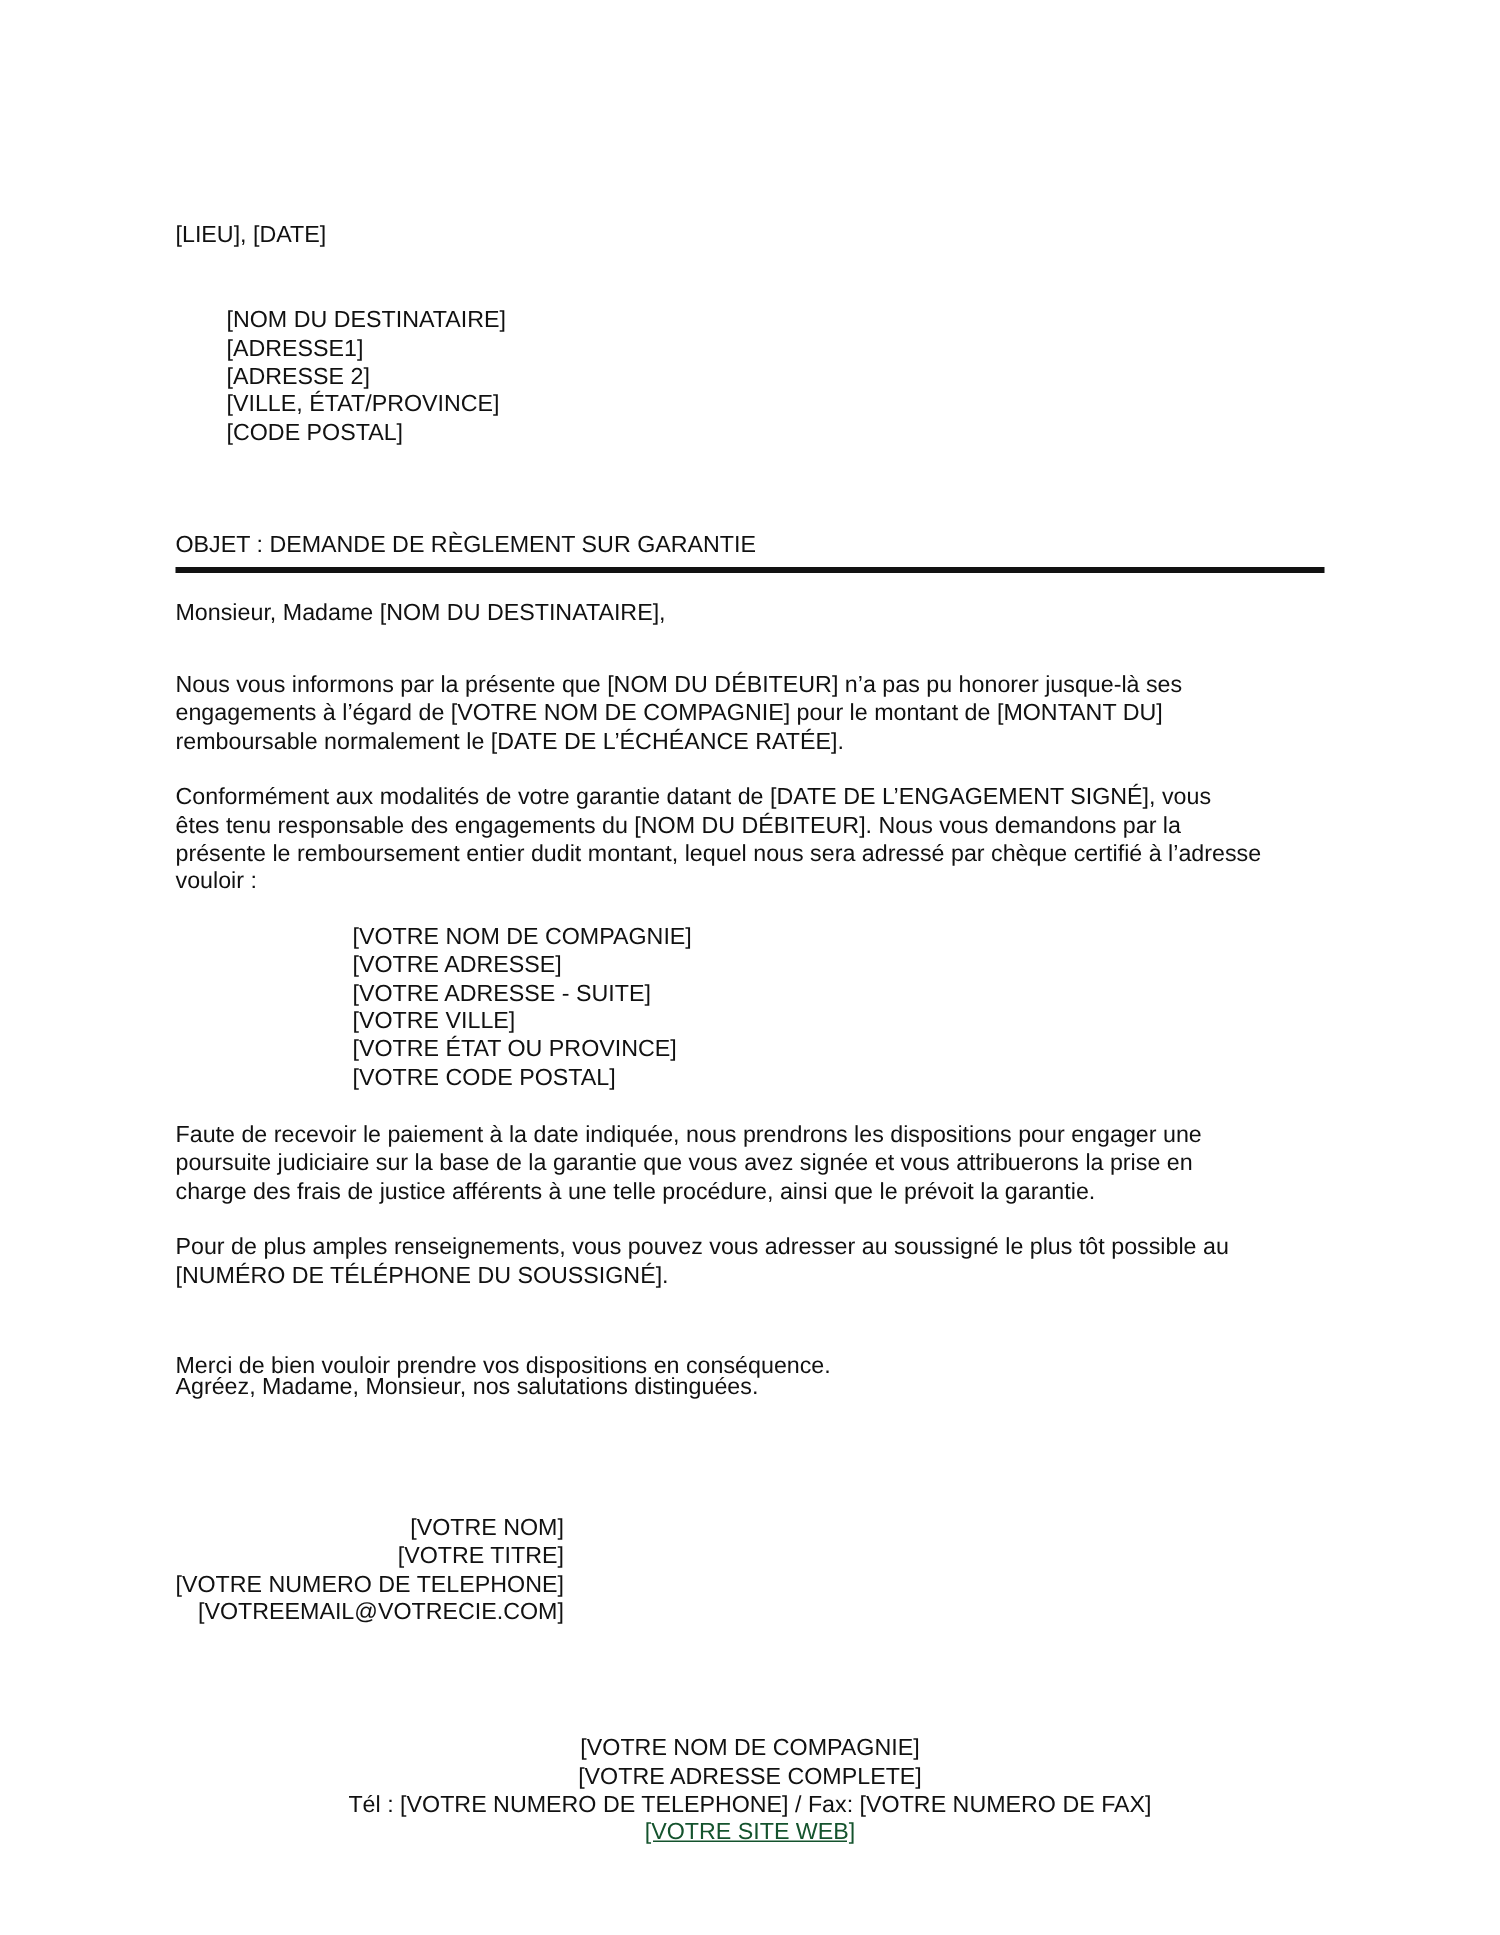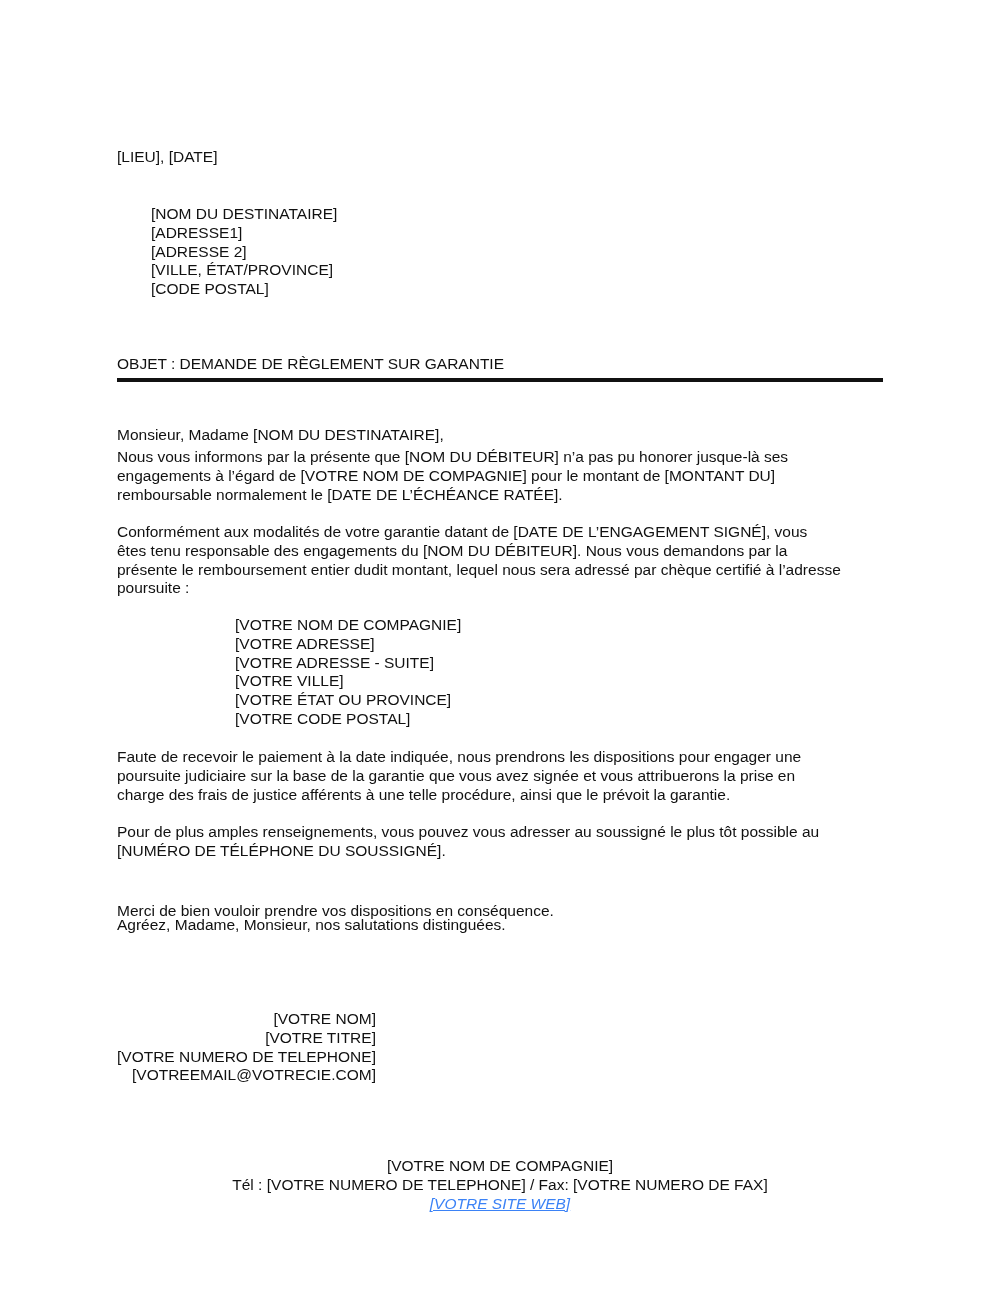--- a/index.html
+++ b/index.html
@@ -51,24 +51,23 @@
       position: absolute;
       left: 0;
       top: 1157px;
       width: 1000px;
       text-align: center;
     }
     .footer .line {
       white-space: nowrap;
     }
     .link {
-      color: #3b82f6;
+      color: #14532d;
       text-decoration: underline;
       cursor: pointer;
-      font-style: italic;
     }
   </style>
 </head>
 <body>
 
 <div class="page">
 
   <div class="block" style="top:148px;">
     <span class="line">[LIEU], [DATE]</span>
   </div>
@@ -77,35 +76,35 @@
     <span class="line">[NOM DU DESTINATAIRE]</span>
     <span class="line">[ADRESSE1]</span>
     <span class="line">[ADRESSE 2]</span>
     <span class="line">[VILLE, ÉTAT/PROVINCE]</span>
     <span class="line">[CODE POSTAL]</span>
   </div>
 
   <div class="block subject" style="top:355px;">OBJET : DEMANDE DE RÈGLEMENT SUR GARANTIE</div>
   <div class="rule"></div>
 
-  <div class="block" style="top:426px;">
+  <div class="block" style="top:400px;">
     <span class="line">Monsieur, Madame [NOM DU DESTINATAIRE],</span>
   </div>
 
   <div class="block" style="top:448px;">
     <span class="line">Nous vous informons par la présente que [NOM DU DÉBITEUR] n’a pas pu honorer jusque-là ses</span>
     <span class="line">engagements à l’égard de [VOTRE NOM DE COMPAGNIE] pour le montant de [MONTANT DU]</span>
     <span class="line">remboursable normalement le [DATE DE L’ÉCHÉANCE RATÉE].</span>
   </div>
 
   <div class="block" style="top:523px;">
     <span class="line">Conformément aux modalités de votre garantie datant de [DATE DE L’ENGAGEMENT SIGNÉ], vous</span>
     <span class="line">êtes tenu responsable des engagements du [NOM DU DÉBITEUR]. Nous vous demandons par la</span>
     <span class="line">présente le remboursement entier dudit montant, lequel nous sera adressé par chèque certifié à l’adresse</span>
-    <span class="line">poursuite :</span>
+    <span class="line">vouloir :</span>
   </div>
 
   <div class="indent" style="top:616px;">
     <span class="line">[VOTRE NOM DE COMPAGNIE]</span>
     <span class="line">[VOTRE ADRESSE]</span>
     <span class="line">[VOTRE ADRESSE - SUITE]</span>
     <span class="line">[VOTRE VILLE]</span>
     <span class="line">[VOTRE ÉTAT OU PROVINCE]</span>
     <span class="line">[VOTRE CODE POSTAL]</span>
   </div>
@@ -132,15 +131,16 @@
   <div class="block" style="top:1010px;text-align:right;">
     <span class="line">[VOTRE NOM]</span>
     <span class="line">[VOTRE TITRE]</span>
     <span class="line">[VOTRE NUMERO DE TELEPHONE]</span>
     <span class="line">[VOTREEMAIL@VOTRECIE.COM]</span>
   </div>
 </div>
 
 <div class="footer">
   <span class="line">[VOTRE NOM DE COMPAGNIE]</span>
+  <span class="line">[VOTRE ADRESSE COMPLETE]</span>
   <span class="line">Tél : [VOTRE NUMERO DE TELEPHONE] / Fax: [VOTRE NUMERO DE FAX]</span>
   <span class="line"><a class="link">[VOTRE SITE WEB]</a></span>
 </div>
 
 </body></html>

